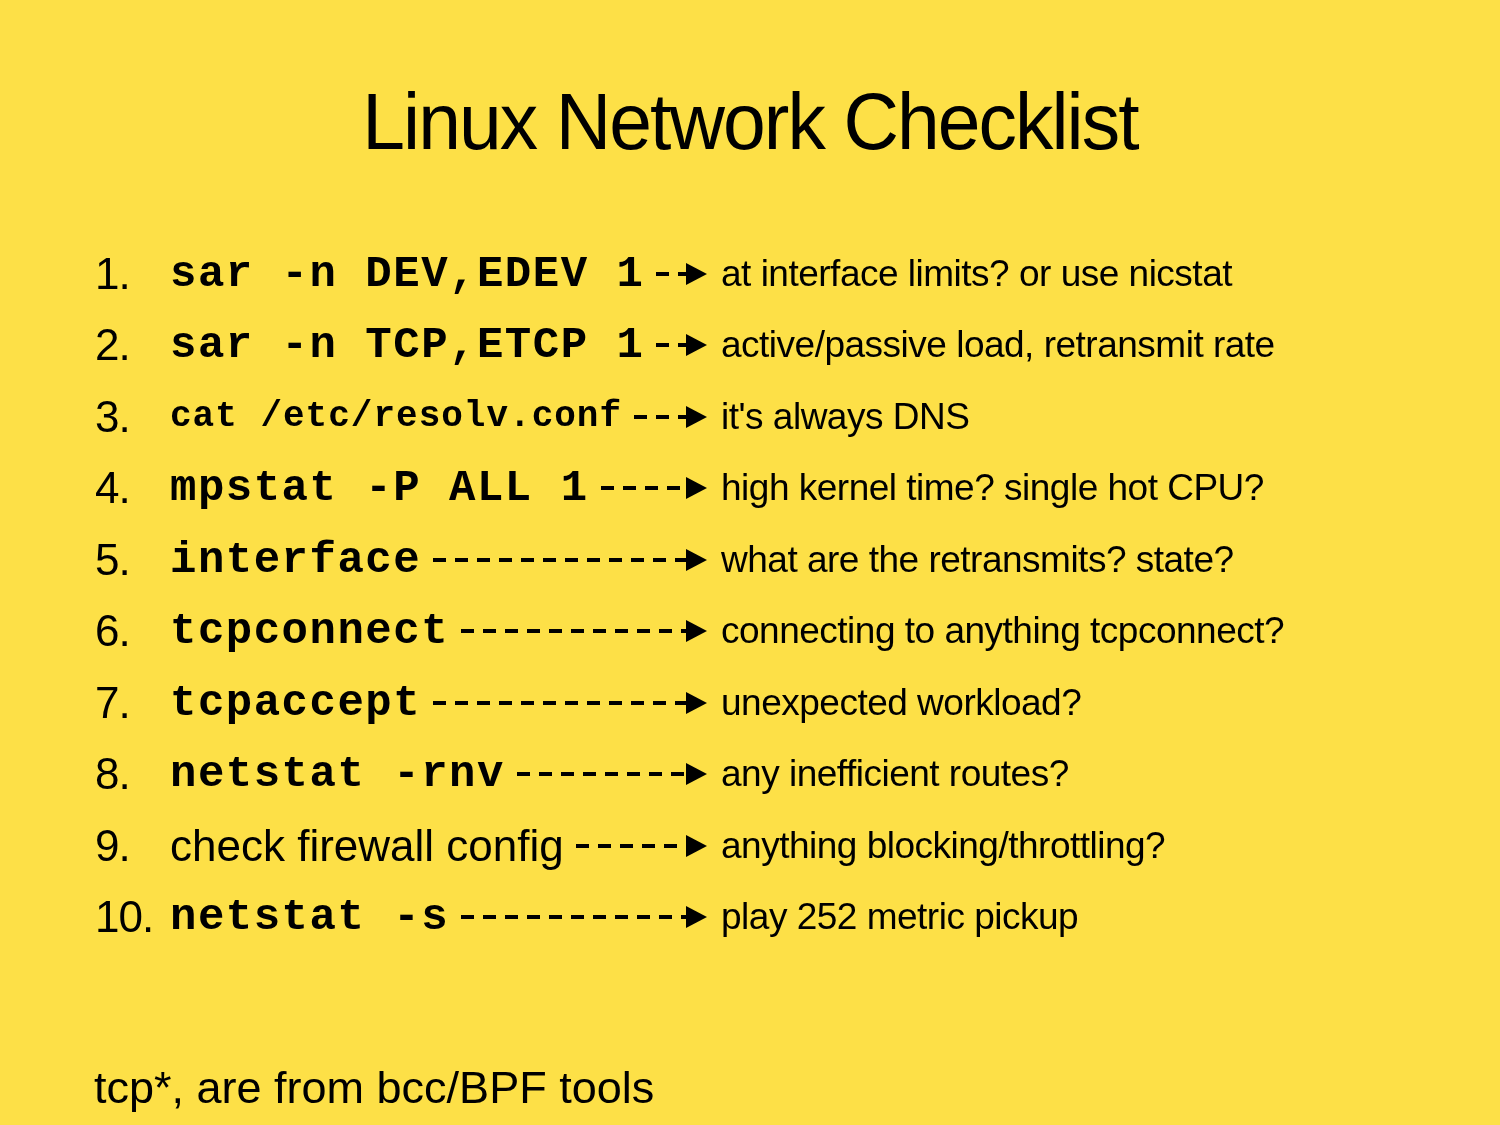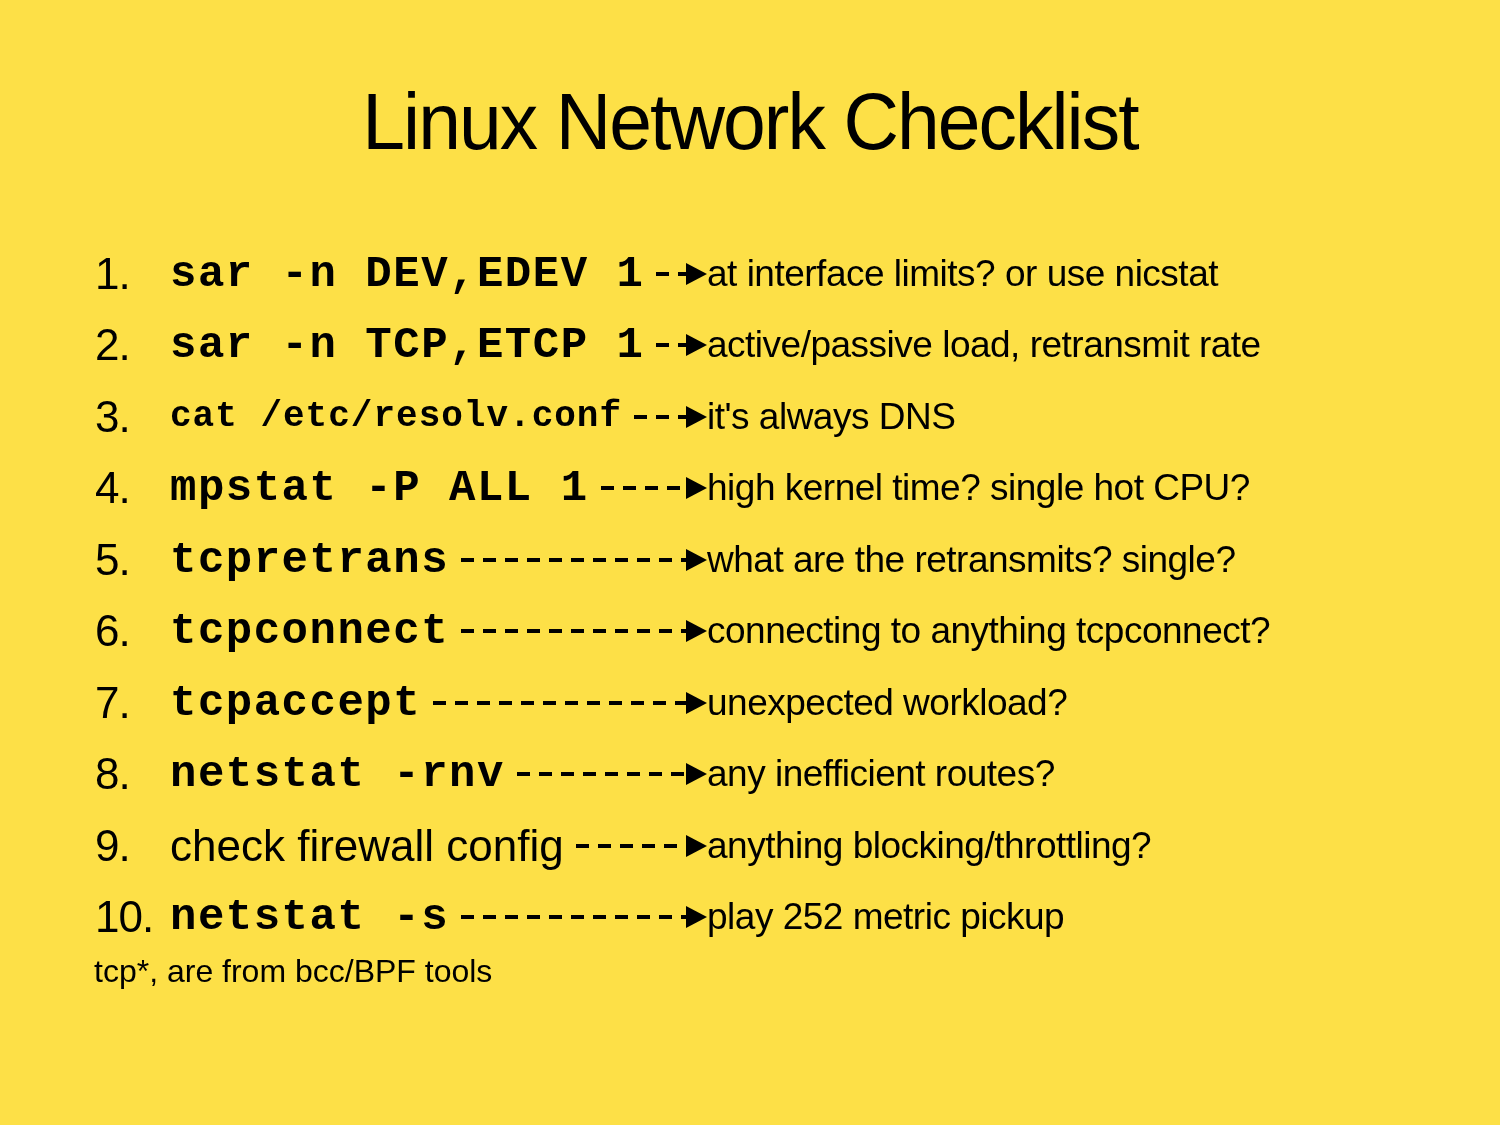--- a/index.html
+++ b/index.html
@@ -82,28 +82,29 @@
   .head {
     flex: 0 0 auto;
     width: 0;
     height: 0;
     border-left: 21px solid #000;
     border-top: 11px solid transparent;
     border-bottom: 11px solid transparent;
     margin-left: -2px;
   }
   .note {
+    margin-left: 14px;
     font-size: 37px;
     letter-spacing: -0.5px;
   }
   .footer {
     position: absolute;
-    top: 953px;
+    top: 1062px;
     left: 94px;
-    font-size: 32px;
+    font-size: 45px;
     letter-spacing: 0;
   }
 </style>
 </head>
 <body style="background: rgb(255, 255, 255); color: rgb(0, 0, 0);">
 
 <div class="slide">
 
   <h1 class="title">Linux Network Checklist</h1>
 
@@ -153,27 +154,27 @@
             <span class="dash"></span>
             <span class="head"></span>
           </span>
       </div>
       <span class="note">high kernel time? single hot CPU?</span>
     </div>
 
     <div class="row">
       <div class="left">
         <span class="num">5.</span>
-        <span class="cmd">tcpretrans</span>
-        <span class="arrow">
-            <span class="dash"></span>
-            <span class="head"></span>
-          </span>
-      </div>
-      <span class="note">what are the retransmits? single?</span>
+        <span class="cmd">interface</span>
+        <span class="arrow">
+            <span class="dash"></span>
+            <span class="head"></span>
+          </span>
+      </div>
+      <span class="note">what are the retransmits? state?</span>
     </div>
 
     <div class="row">
       <div class="left">
         <span class="num">6.</span>
         <span class="cmd">tcpconnect</span>
         <span class="arrow">
             <span class="dash"></span>
             <span class="head"></span>
           </span>

